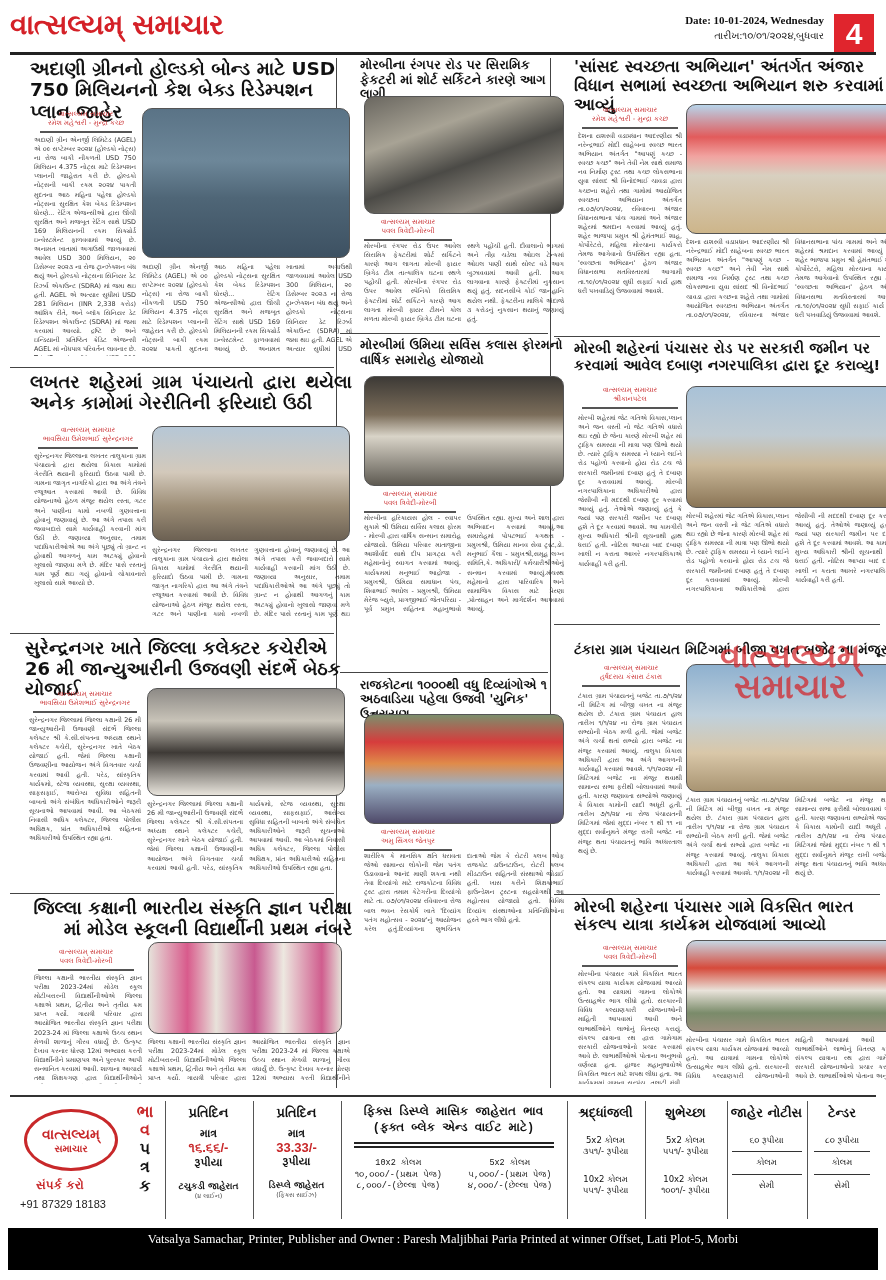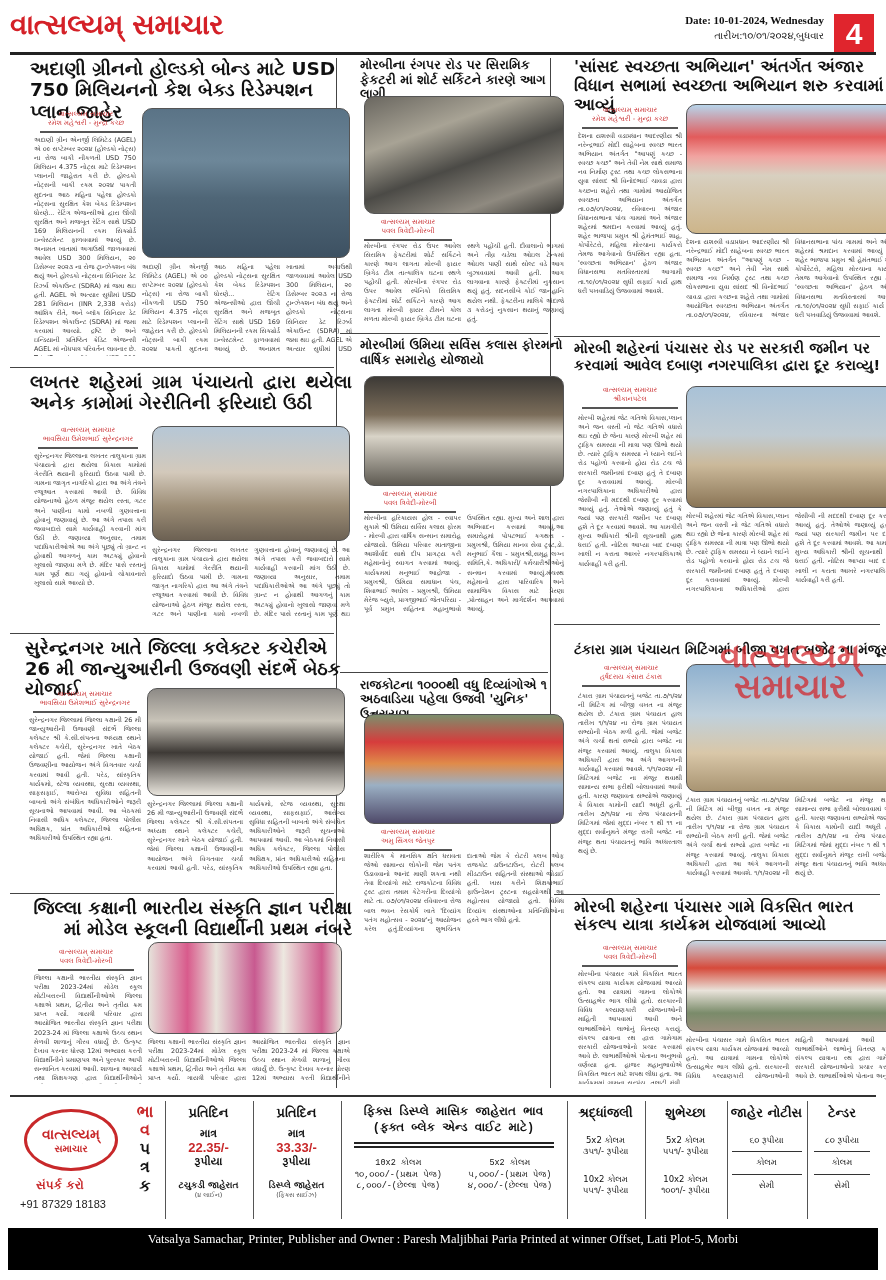--- a/index.html
+++ b/index.html
@@ -235,21 +235,21 @@
     <div class="red">ભા</div>
     <div class="red">વ</div>
     <div>પ</div>
     <div>ત્ર</div>
     <div>ક</div>
   </div>
 
   <div class="ad-col" style="left:155px; width:86px;">
     <div class="t1">પ્રતિદિન</div>
     <div class="t2">માત્ર</div>
-    <div class="price">22.35/-</div>
+    <div class="price">૧૬.૬૬/-</div>
     <div class="t3">રૂપીયા</div>
     <div class="t4">ટચુકડી જાહેરાત</div>
     <div class="t5">(૪ લાઈન)</div>
   </div>
 
   <div class="ad-col" style="left:243px; width:86px;">
     <div class="t1">પ્રતિદિન</div>
     <div class="t2">માત્ર</div>
     <div class="price">33.33/-</div>
     <div class="t3">રૂપીયા</div>

